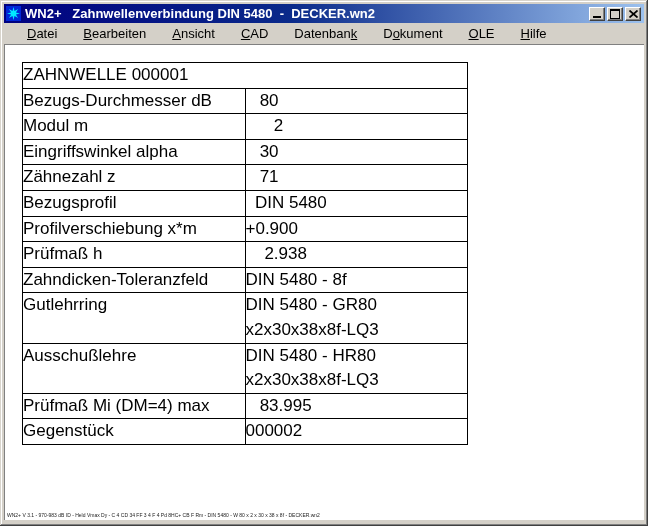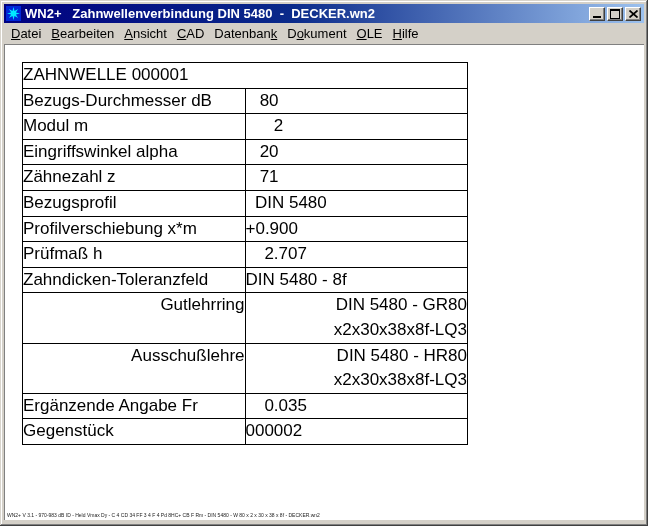--- a/index.html
+++ b/index.html
@@ -41,41 +41,41 @@
   }
   .glyph-min{width:8px;height:2px;background:#000;margin-top:7px;}
   .glyph-max{width:8px;height:7px;border:1px solid #000;border-top-width:2px;box-sizing:content-box;}
   .glyph-close svg{display:block;}
 
   
   .menubar{
     position:absolute;top:24px;left:4px;right:4px;height:19px;background:#D4D0C8;
     display:flex;align-items:center;padding-left:2px;font-size:13px;color:#000;
   }
-  .menuitem{padding:4px 5px;line-height:18px;white-space:pre;}
+  .menuitem{padding:4px 5px;line-height:18px;white-space:pre;margin-left:16px;}
   .accel{text-decoration:underline;}
 
   
   .client{
     position:absolute;top:44px;left:4px;right:4px;bottom:6px;background:#FFFFFF;
     box-shadow:inset 1px 1px 0 #808080;
   }
 
   table.params{
     border-collapse:collapse;margin:18px 0 0 18px;
     font-size:17px;color:#000;table-layout:fixed;width:446px;
   }
   table.params td{
     border:1px solid #000;vertical-align:top;overflow:hidden;
     line-height:24.6px;padding:0;
   }
   td.lbl{width:265px;padding-left:4px;}
   td.val{width:173px;padding-left:4px;}
   tr.single{height:24.7px;}
-  tr.double{height:49.4px;text-align:right;}
+  tr.double{height:49.4px;}
   .vline{white-space:pre;line-height:24.6px;}
 
   .status-footer{
     position:absolute;left:3px;bottom:2px;font-size:5px;letter-spacing:0;
     color:#222;white-space:pre;font-family:"Liberation Sans",sans-serif;
   }
 </style>
 </head>
 <body>
 
@@ -129,21 +129,21 @@
           </tr>
           <tr class="single">
             <td class="lbl">Modul m</td>
             <td class="val">
               <div class="vline">      2</div>
             </td>
           </tr>
           <tr class="single">
             <td class="lbl">Eingriffswinkel alpha</td>
             <td class="val">
-              <div class="vline">   20</div>
+              <div class="vline">   30</div>
             </td>
           </tr>
           <tr class="single">
             <td class="lbl">Zähnezahl z</td>
             <td class="val">
               <div class="vline">   71</div>
             </td>
           </tr>
           <tr class="single">
             <td class="lbl">Bezugsprofil</td>
@@ -153,21 +153,21 @@
           </tr>
           <tr class="single">
             <td class="lbl">Profilverschiebung x*m</td>
             <td class="val">
               <div class="vline">+0.900</div>
             </td>
           </tr>
           <tr class="single">
             <td class="lbl">Prüfmaß h</td>
             <td class="val">
-              <div class="vline">    2.707</div>
+              <div class="vline">    2.938</div>
             </td>
           </tr>
           <tr class="single">
             <td class="lbl">Zahndicken-Toleranzfeld</td>
             <td class="val">
               <div class="vline">DIN 5480 - 8f</div>
             </td>
           </tr>
           <tr class="double">
             <td class="lbl">Gutlehrring</td>
@@ -177,23 +177,23 @@
             </td>
           </tr>
           <tr class="double">
             <td class="lbl">Ausschußlehre</td>
             <td class="val">
               <div class="vline">DIN 5480 - HR80</div>
               <div class="vline">x2x30x38x8f-LQ3</div>
             </td>
           </tr>
           <tr class="single">
-            <td class="lbl">Ergänzende Angabe Fr</td>
-            <td class="val">
-              <div class="vline">    0.035</div>
+            <td class="lbl">Prüfmaß Mi (DM=4) max</td>
+            <td class="val">
+              <div class="vline">   83.995</div>
             </td>
           </tr>
           <tr class="single">
             <td class="lbl">Gegenstück</td>
             <td class="val">
               <div class="vline">000002</div>
             </td>
           </tr>
         </tbody>
     </table>

